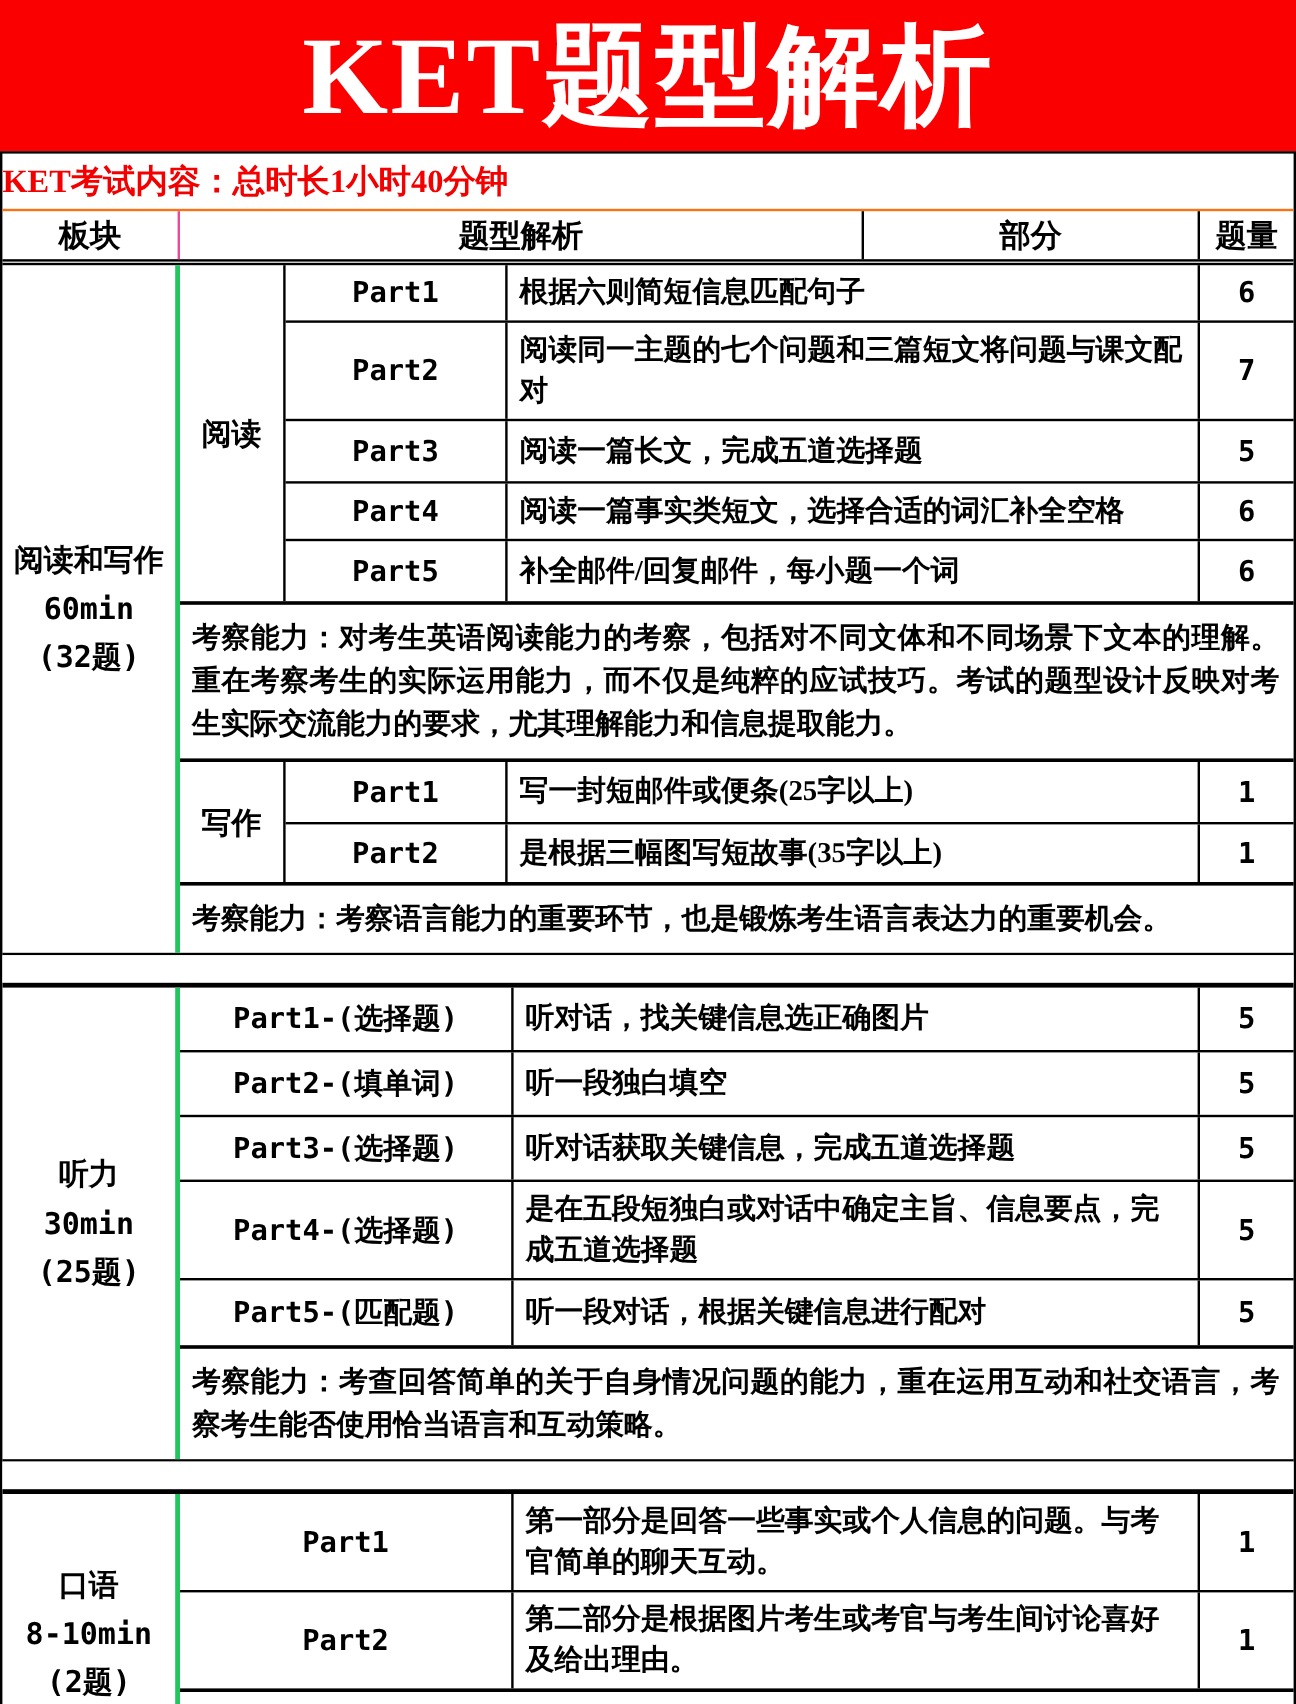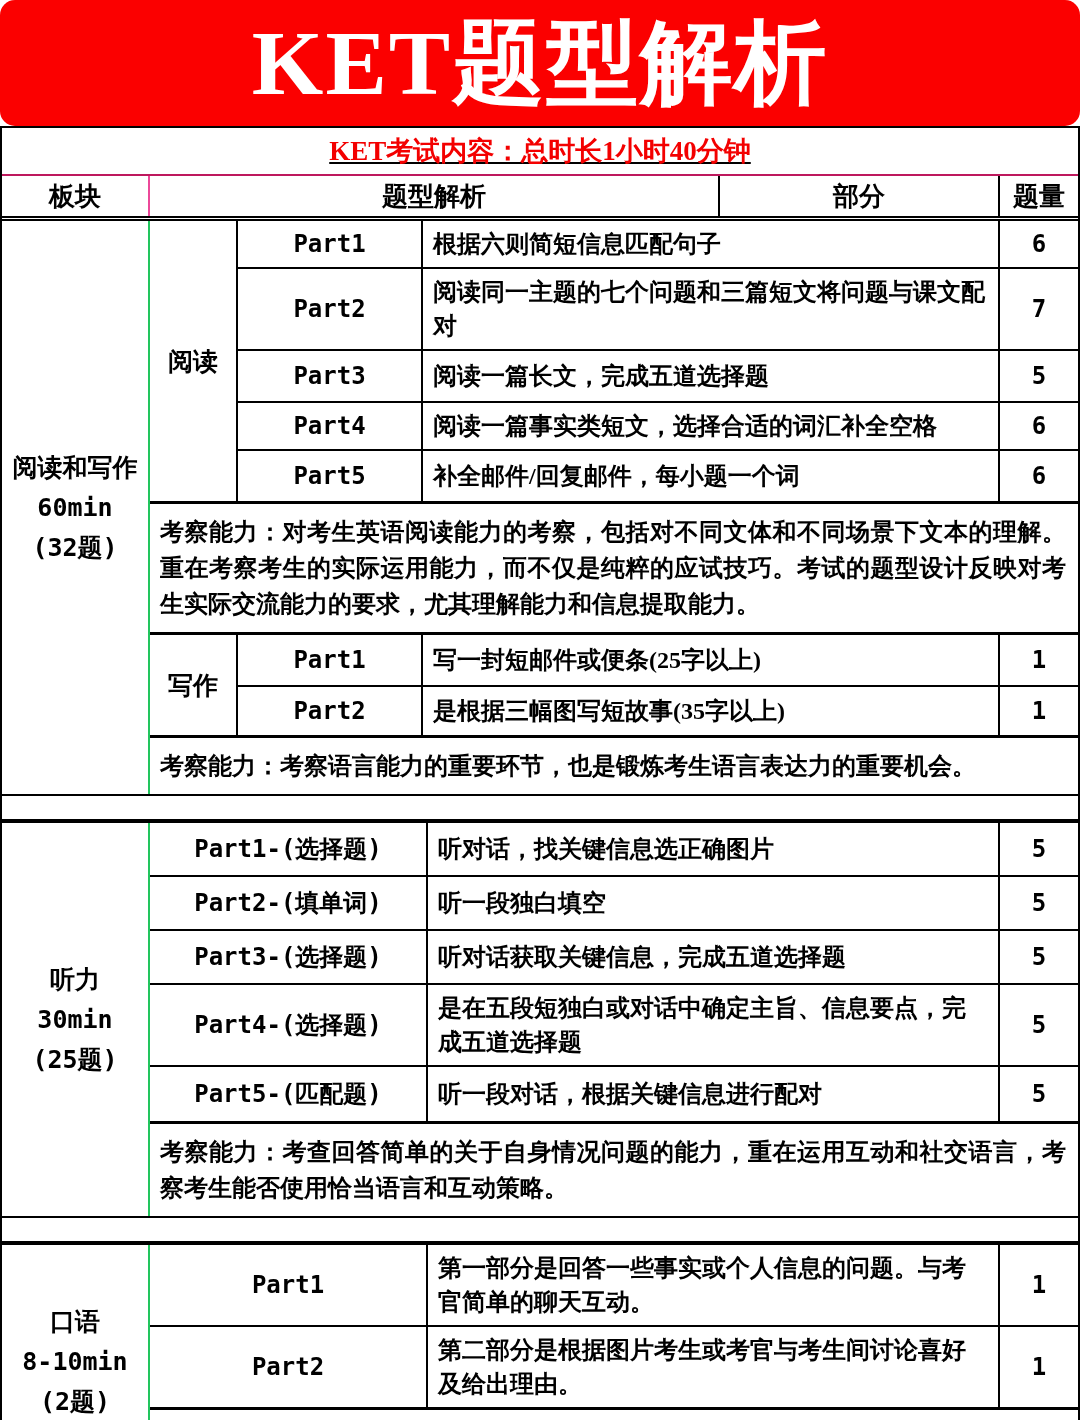--- a/index.html
+++ b/index.html
@@ -11,44 +11,41 @@
   }
   body { min-height: 1420px; }
 
   
   .banner {
     height: 126px;
     background: #fb0000;
     display: flex;
     align-items: center;
     justify-content: center;
-    border-radius: 15px;
   }
   .banner-title {
     color: #ffffff;
     font-size: 92px;
     font-weight: 700;
     letter-spacing: 2px;
     line-height: 1;
     white-space: nowrap;
   }
 
   
   .tbl {
     border: 2px solid #000;
     border-top: 2px solid #000;
   }
 
   .subtitle-row {
     min-height: 48px;
-    border-bottom: 2px solid #be185d;
-    display: flex;
-    align-items: center;
-    justify-content: center;
-    text-decoration: underline;
+    border-bottom: 2px solid #f97316;
+    display: flex;
+    align-items: center;
   }
   .subtitle-text {
     color: #f30000;
     font-weight: 700;
     font-size: 27px;
   }
 
   .header-row {
     display: flex;
     min-height: 45px;
@@ -65,21 +62,21 @@
   .hcell-part     { width: 280px; border-right: 2px solid #000; }
   .hcell-analysis { flex: 1;      border-right: 2px solid #000; }
   .hcell-count    { width: 78px; }
 
   
   .section { display: flex; border-bottom: 2px solid #000; }
   .section:last-child { border-bottom: none; }
 
   .module-cell {
     width: 148px;
-    border-right: 2px solid #22c55e;
+    border-right: 4px solid #22c55e;
     display: flex;
     flex-direction: column;
     align-items: center;
     justify-content: center;
     text-align: center;
     font-weight: 700;
     font-size: 25px;
     line-height: 40px;
   }
   .sec-body { flex: 1; display: flex; flex-direction: column; }

